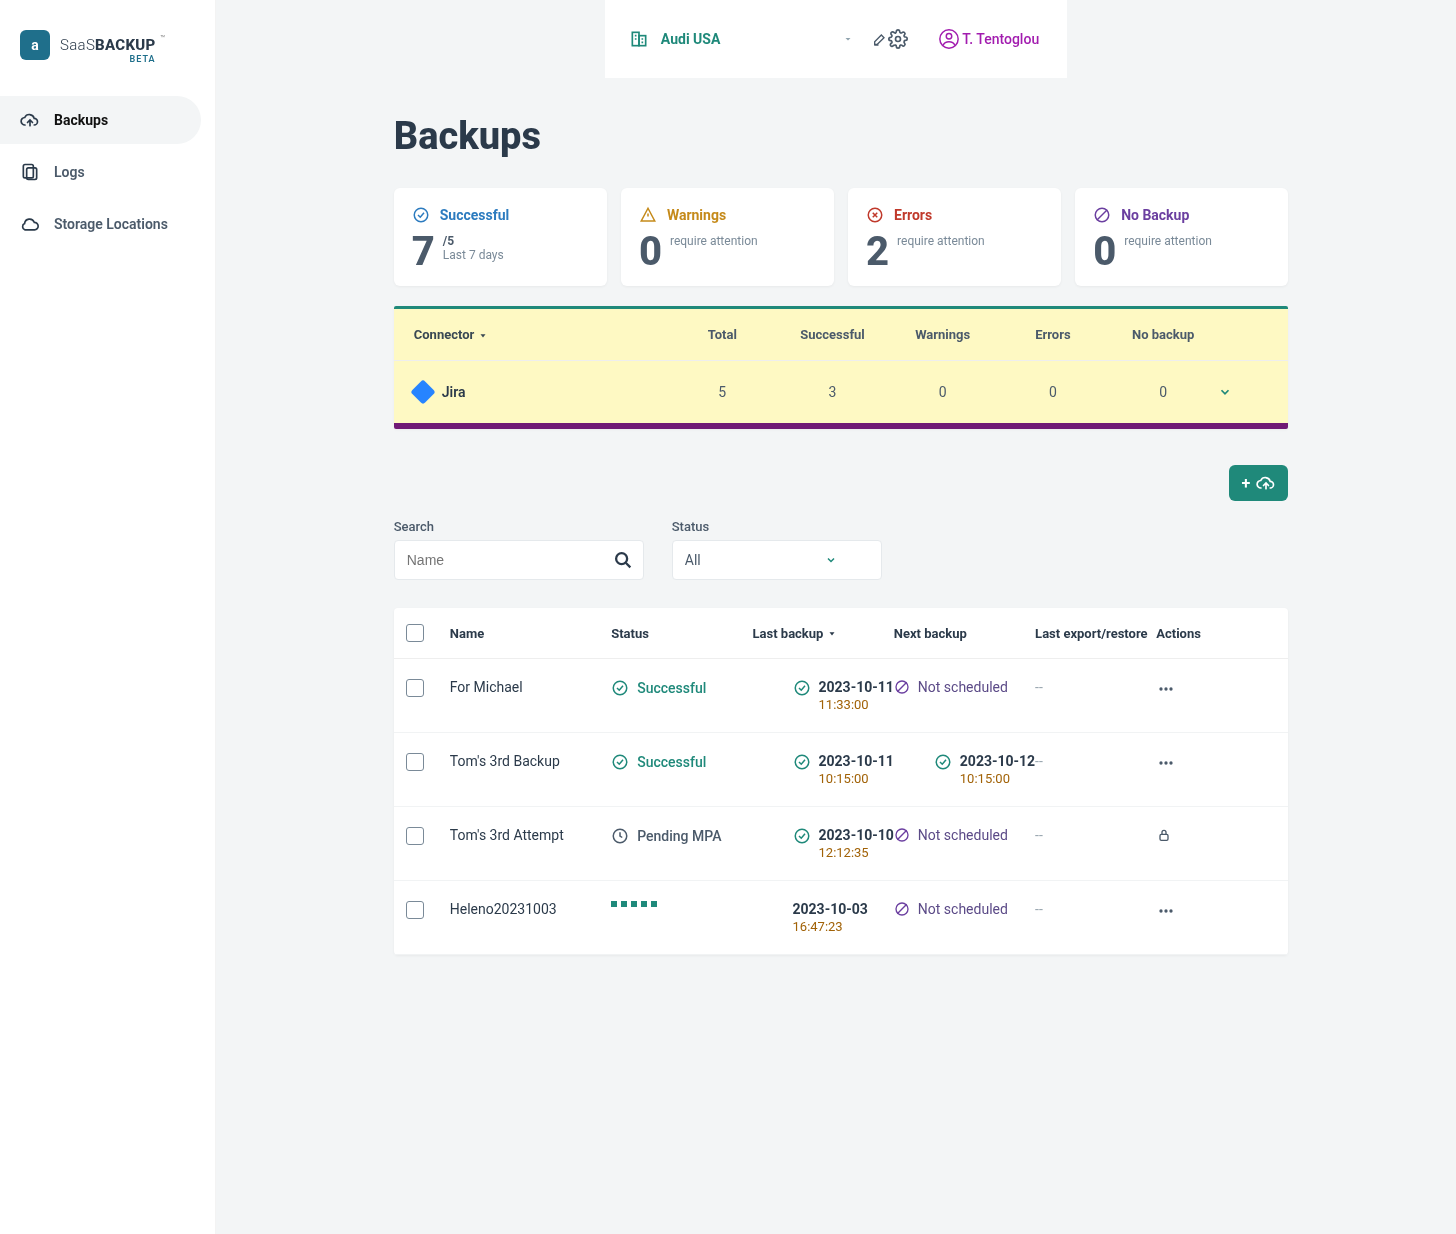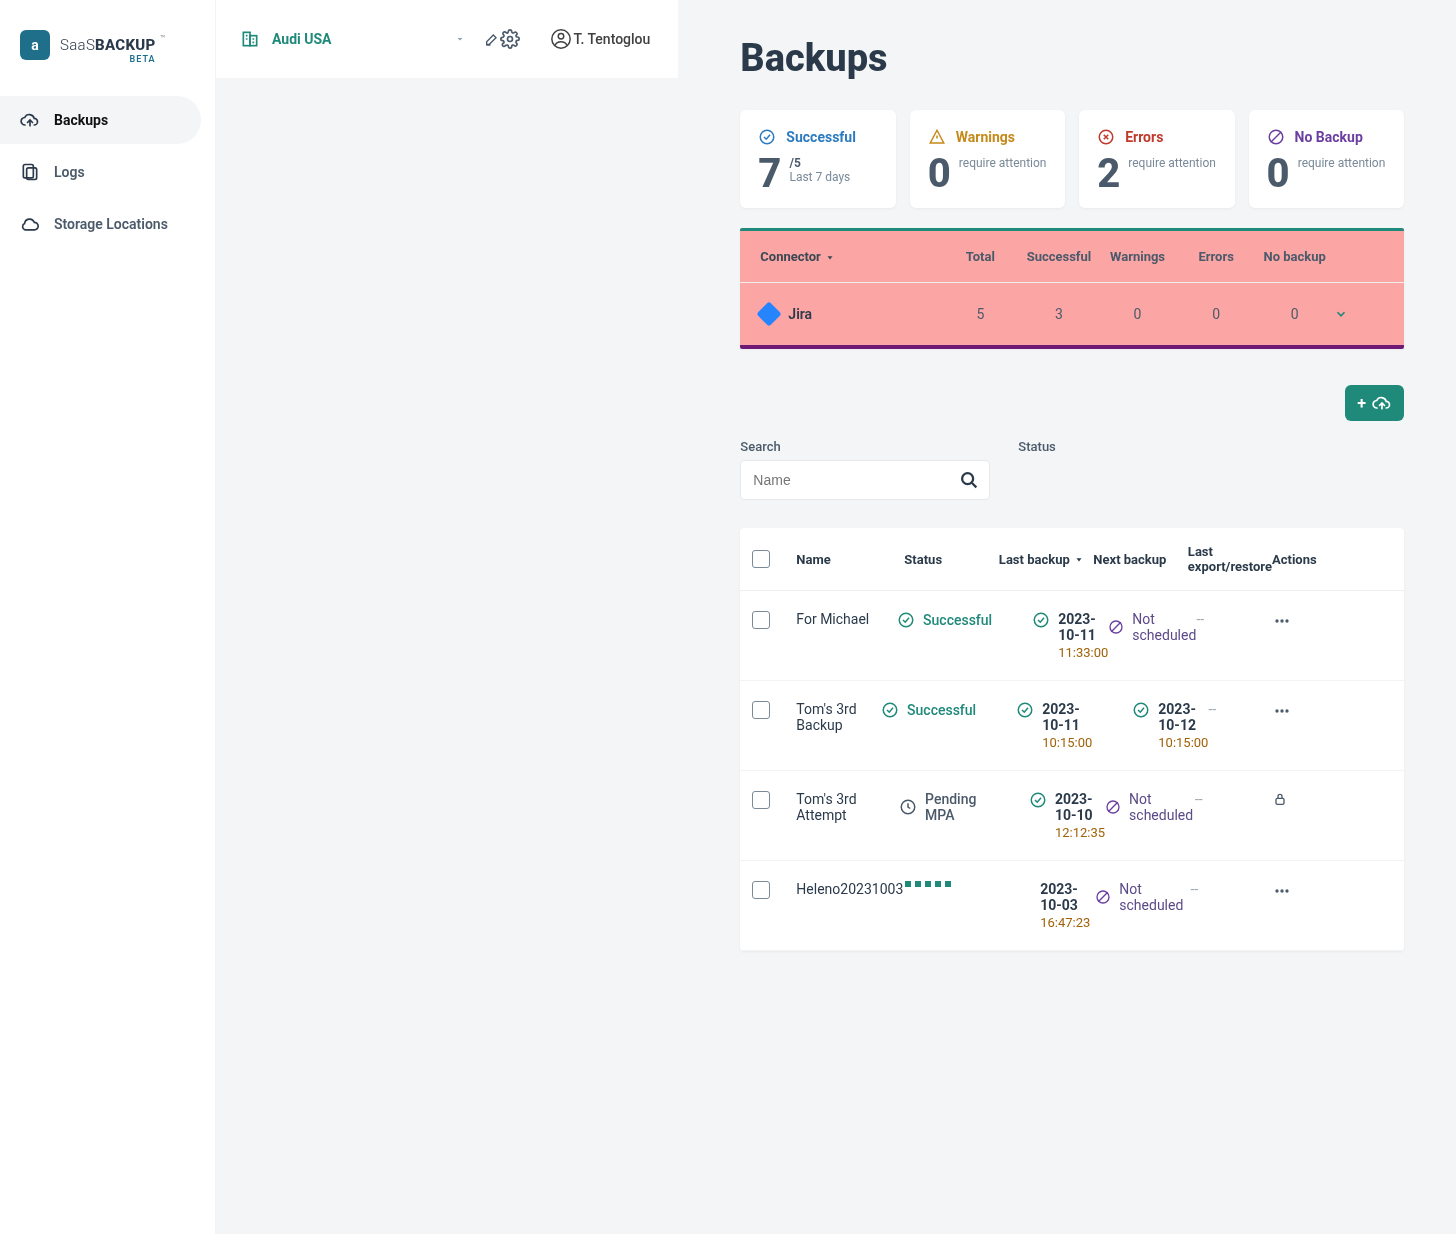--- a/index.html
+++ b/index.html
@@ -34,55 +34,56 @@
   .logo-sub { font-size: 9px; color: #1f6f8b; position:absolute; right:0; bottom:-10px; font-weight:600; letter-spacing:1px;}
   .nav { display:flex; flex-direction:column; gap: 4px; }
   .nav-item {
     display:flex; align-items:center; gap: 14px;
     padding: 14px 20px; font-weight:600; color:#4b5a6a; cursor:pointer;
     border-radius: 0 24px 24px 0; margin-right: 14px;
   }
   .nav-item.active { background: #f3f5f6; color:#111; font-weight:700; }
   .nav-icon { width: 20px; height: 20px; display:flex; align-items:center; justify-content:center; color:#2b3a4a; }
   .main-area {
-    flex: 1; display:flex; flex-direction:row; background:#f3f5f6;
+    flex: 1; display:flex; flex-direction:column; background:#f3f5f6;
     overflow: hidden;
+    align-items: center;
   }
   
   .topbar {
     height: 78px; background:#ffffff; display:flex; align-items:center; padding: 0 28px 0 24px;
   }
   .org-selector { display:flex; align-items:center; gap: 12px; }
   .org-icon { color:#1f897a; }
   .org-name { color:#1f897a; font-weight:700; }
   .org-caret { color:#8fa2ad; margin-left: 110px; }
   .edit-btn { margin-left: 18px; color:#4b5a6a; }
   .topbar-spacer { flex:1; }
   .gear { color:#4b5a6a; margin-right: 30px; cursor:pointer; }
-  .user { display:flex; align-items:center; gap:2px; color:#404040; font-weight:500; }
+  .user { display:flex; align-items:center; gap:2px; color:#a21caf; font-weight:500; }
   .scroll { flex:1; overflow-y:auto; padding: 36px 52px 40px 62px; }
   .page-title { font-size: 38px; font-weight:800; color:#2b3a4a; margin-bottom: 30px; }
   
   .cards { display:flex; gap: 14px; margin-bottom: 20px; }
   .card {
     flex:1; background:#ffffff; border-radius: 6px; padding: 18px 18px 14px 18px;
     box-shadow: 0 1px 3px rgba(0,0,0,.05);
   }
   .card-head { display:flex; align-items:center; gap: 10px; font-weight:700; margin-bottom: 8px; font-size:14px; }
   .card-body { display:flex; align-items:flex-start; gap: 8px; }
   .big { font-size: 40px; font-weight:800; color:#4b5a6a; line-height:1; }
   .sub { display:flex; flex-direction:column; font-size:12px; color:#7a8a98; padding-top:2px; }
   .sub .top { font-weight:700; color:#4b5a6a; }
   .c-success { color:#2c7bbf; }
   .c-warn { color:#c58a1a; }
   .c-error { color:#c0392b; }
   .c-nobackup { color:#6b3fa0; }
   
   .conn-table {
-    background:#fca5a5; border-top:3px solid #1f897a; border-bottom:4px solid #701a75;
+    background:#fef9c3; border-top:3px solid #1f897a; border-bottom:6px solid #701a75;
     border-radius:2px; box-shadow: 0 1px 3px rgba(0,0,0,.04); margin-bottom: 36px;
   }
   .conn-head, .conn-row { display:grid; grid-template-columns: 2.3fr 1fr 1fr 1fr 1fr 1fr 50px; padding: 18px 20px; align-items:center; }
   .conn-head { font-size:13px; color:#394853; font-weight:700; border-bottom:1px solid #eee; }
   .conn-head .sortable { display:flex; align-items:center; gap:4px; }
   .conn-row { padding: 22px 20px; }
   .conn-name { display:flex; align-items:center; gap:10px; font-weight:600; color:#2b3a4a; }
   .jira-icon { width:18px; height:18px; border-radius:3px; transform:rotate(45deg); background:#2684ff; }
   .tc { text-align:center; color:#4b5a6a; }
   .chev { color:#1f897a; cursor:pointer; }
@@ -344,20 +345,28 @@
             <span class="search-icn">
               <svg width="22" height="22" viewBox="0 0 24 24" fill="none" stroke="currentColor" stroke-width="2.5">
                   <circle cx="10.5" cy="10.5" r="6"></circle>
                   <path d="m20 20-5-5"></path>
                 </svg>
             </span>
           </div>
         </div>
         <div class="field">
           <label class="field-label">Status</label>
+          <div class="select-like">
+            <span class="sv">All</span>
+            <span class="sc">
+                <svg width="12" height="12" viewBox="0 0 24 24" fill="none" stroke="currentColor" stroke-width="3">
+                  <path d="m6 9 6 6 6-6"></path>
+                </svg>
+              </span>
+          </div>
         </div>
       </div>
 
       <div class="btable">
         <div class="bh">
           <div>
               <div class="chk"></div>
             </div>
           <div>Name</div>
           <div>Status</div>

